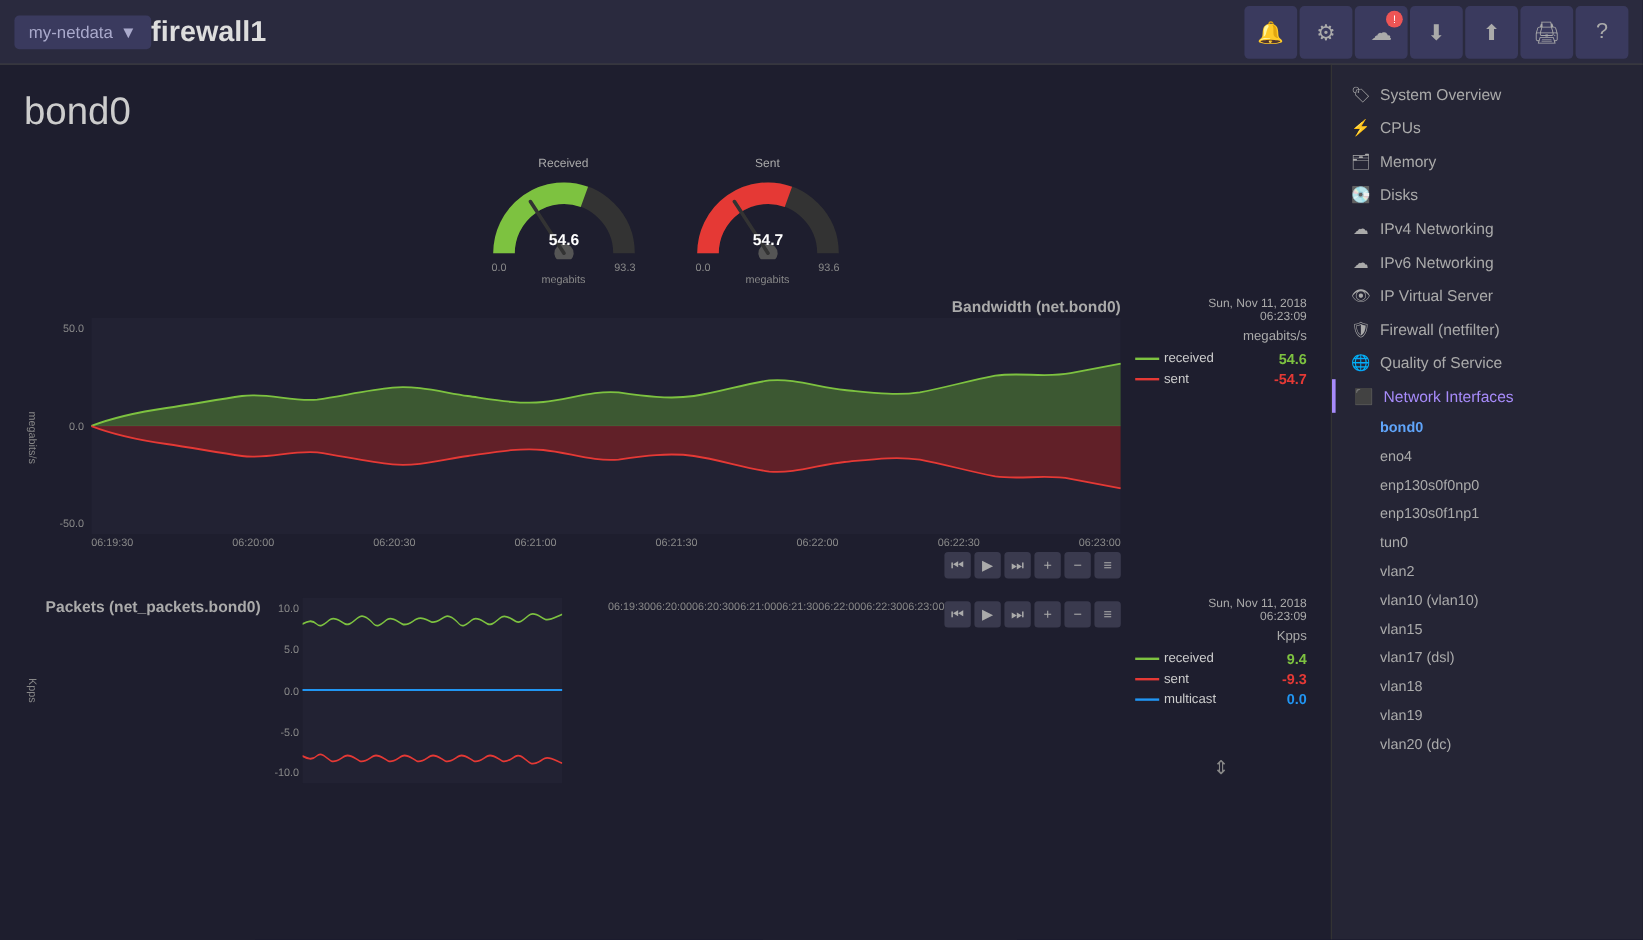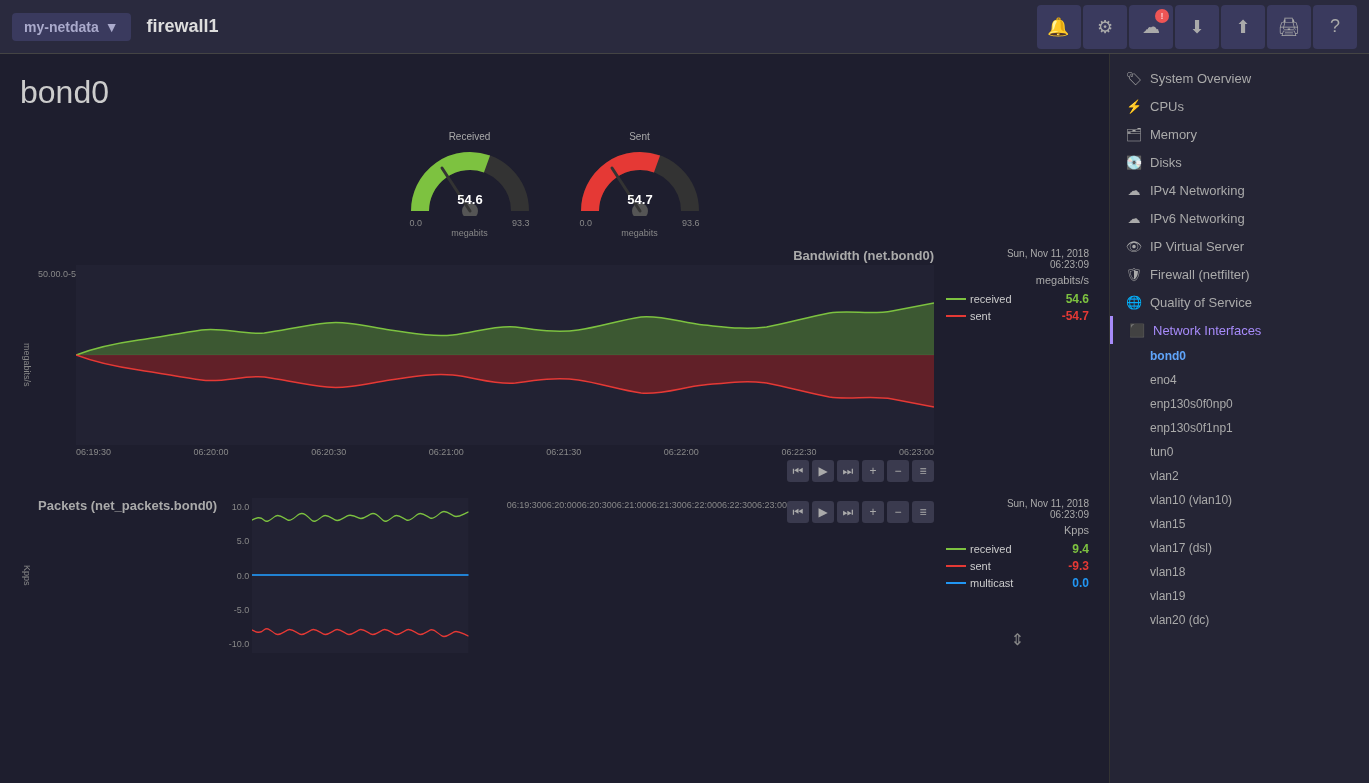--- a/index.html
+++ b/index.html
@@ -17,26 +17,25 @@
     #navbar .brand {
       background: #3a3a5e;
       border-radius: 4px;
       padding: 6px 12px;
       color: #aac;
       font-size: 14px;
       display: flex;
       align-items: center;
       gap: 6px;
       cursor: pointer;
-      margin-right: 16px;
-      font-weight: bold;
+      margin-right: 0;
     }
     #navbar .host-title {
       color: #ddd;
-      font-size: 18px;
+      font-size: 24px;
       font-weight: bold;
       flex: 1;
     }
     #navbar .nav-icons {
       display: flex;
       gap: 2px;
     }
     .nav-icon-btn {
       background: #3a3a5e;
       border: none;
@@ -319,21 +318,21 @@
           <div style="display:flex; align-items:center; width:14px;">
             <div class="chart-yaxis-label" style="color:#888; font-size:9px;">
               <span style="writing-mode:vertical-rl; transform:rotate(180deg)">megabits/s</span>
             </div>
           </div>
           <div style="display:flex; flex-direction:column; flex:1;">
             <div style="display:flex; justify-content:flex-end; margin-bottom:2px;">
               <span class="chart-title">Bandwidth (net.bond0)</span>
             </div>
             <div style="display:flex; gap:6px; flex:1;">
-              <div style="width:32px; display:flex; flex-direction:row; justify-content:space-between; font-size:9px; color:#888; padding: 4px 0; text-align:right;">
+              <div style="width:32px; display:flex; flex-direction:column; justify-content:space-between; font-size:9px; color:#888; padding: 4px 0; text-align:right;">
                 <span>50.0</span>
                 <span>0.0</span>
                 <span>-50.0</span>
               </div>
               <div style="flex:1; position:relative; height:180px;">
                 <svg width="100%" height="100%" viewBox="0 0 820 180" preserveAspectRatio="none">
 
                   <rect width="820" height="180" fill="#222233"></rect>
 
                   <line x1="0" y1="90" x2="820" y2="90" stroke="#444" stroke-width="0.5"></line>

